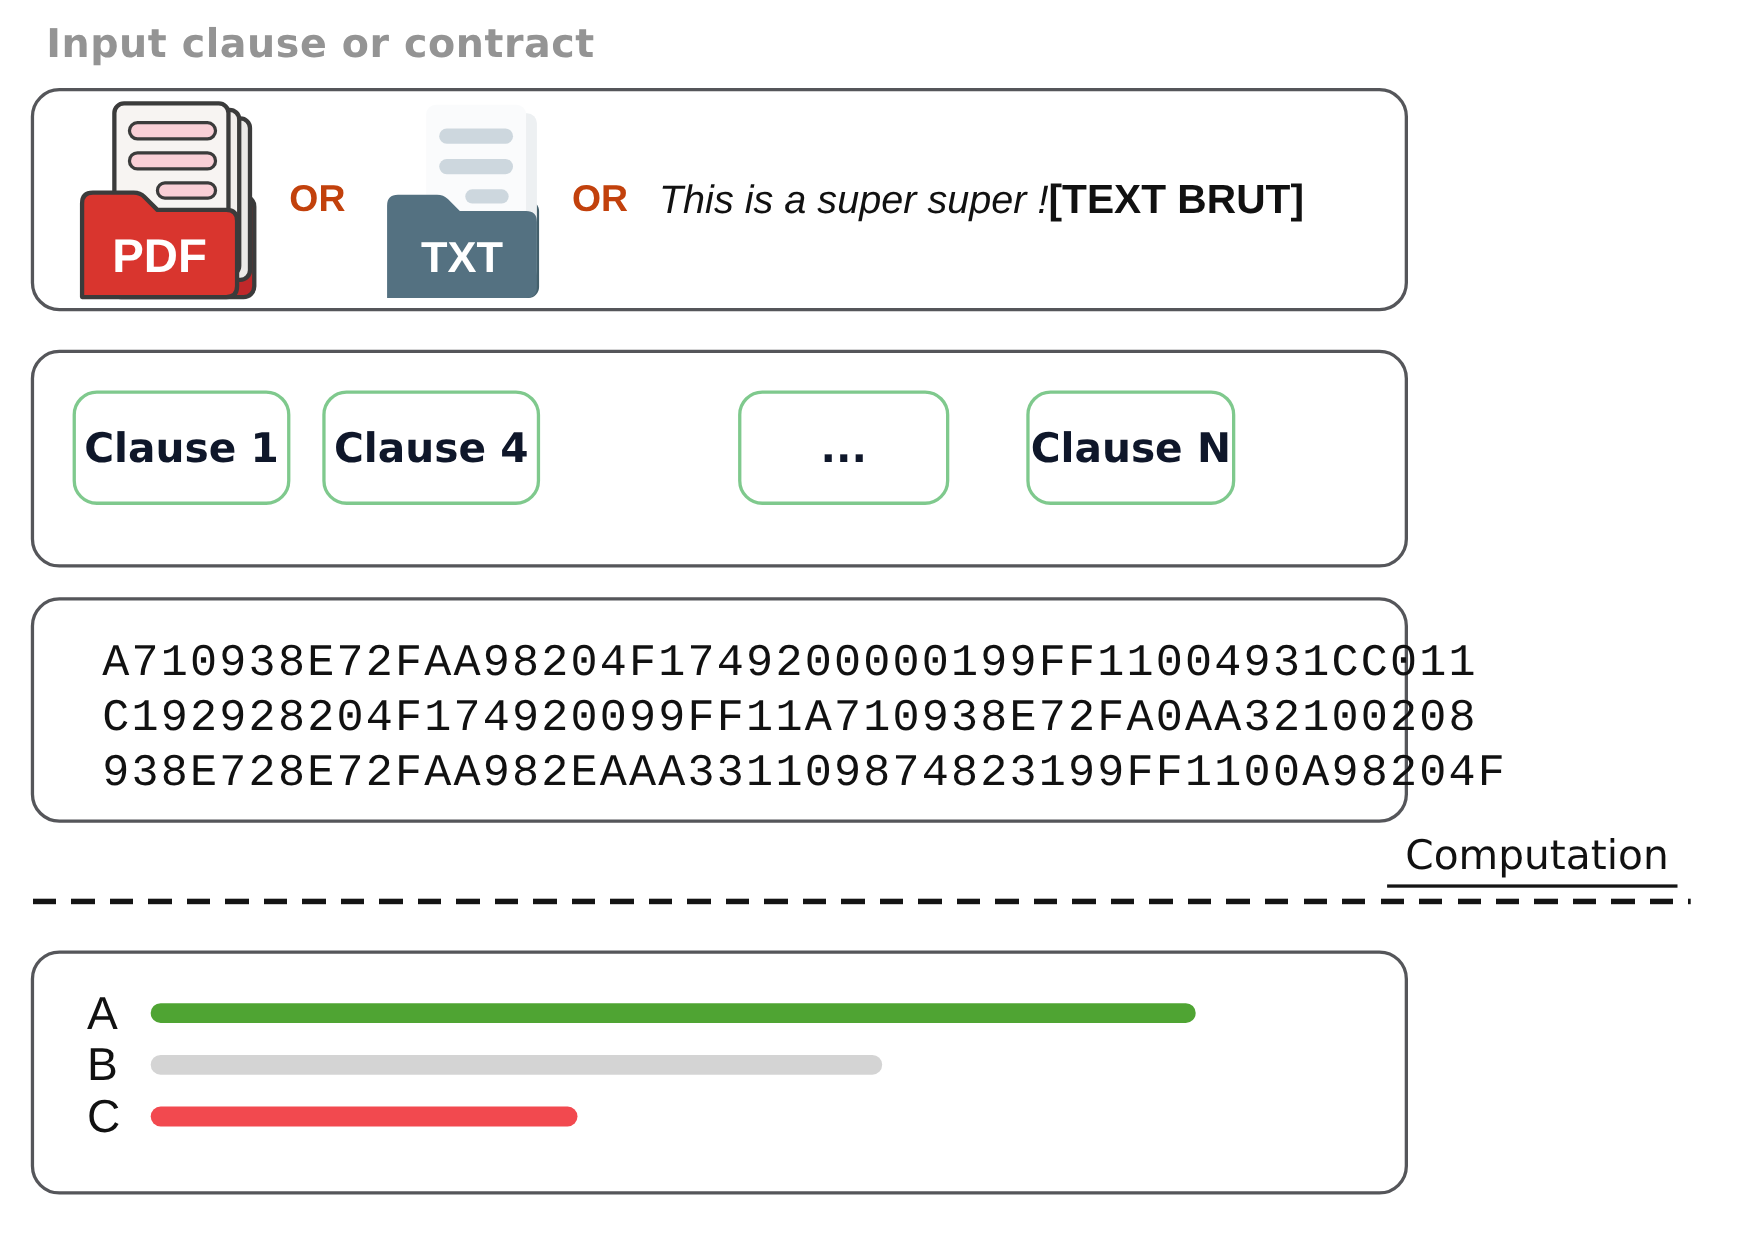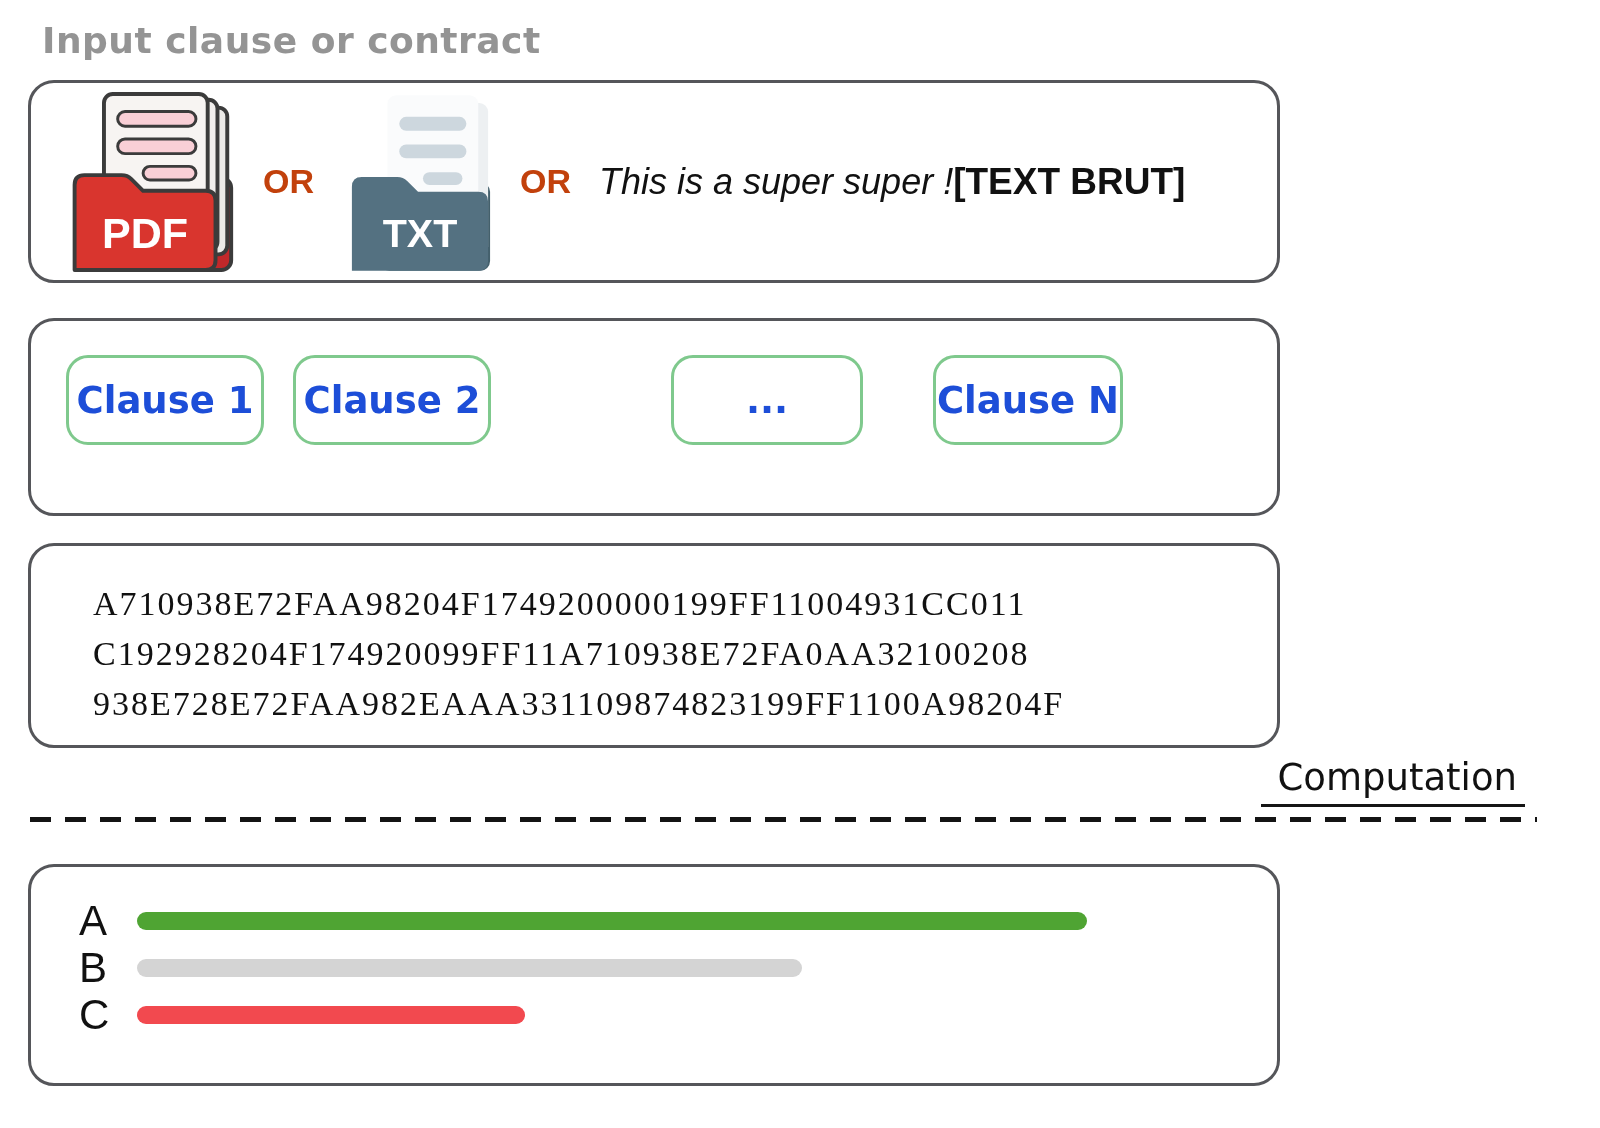--- a/index.html
+++ b/index.html
@@ -33,36 +33,36 @@
     font-size:36px; font-style:italic; color:#111; margin-left:28px; flex:0 0 auto;
   }
   .raw-tag {
     font-family:"Liberation Sans", sans-serif;
     font-size:37px; font-weight:bold; color:#111; flex:0 0 auto;
   }
 
   
   .panel-clauses { top:318px; height:198px; }
   .clause-box {
-    position:absolute; top:34px; height:90px;
+    position:absolute; top:34px; height:104px;
     border:3px solid #7fc98d; border-radius:22px; box-sizing:border-box;
-    color:#1d4ed8; font-weight:bold; font-size:37px;
+    color:#0f172a; font-weight:bold; font-size:37px;
     display:flex; align-items:center; justify-content:center;
   }
   .clause-box:nth-of-type(1) { left:35px;  width:198px; }
   .clause-box:nth-of-type(2) { left:262px; width:198px; }
   .clause-box:nth-of-type(3) { left:640px; width:192px; }
   .clause-box:nth-of-type(4) { left:902px; width:190px; }
 
   
   .panel-hash { top:543px; height:205px; }
   .hash-lines { padding:33px 0 0 62px; }
   .hash-line {
-    font-family:Liberation Serif, serif;
-    font-size:34px; color:#111; line-height:50px; letter-spacing:2px;
+    font-family:Liberation Mono, monospace;
+    font-size:41px; color:#111; line-height:50px; letter-spacing:2px;
     white-space:nowrap;
   }
 
   
   .computation-label {
     position:absolute; top:756px; right:75px;
     font-size:37px; color:#111;
     border-bottom:3px solid #151515; padding:0 8px 5px 16px;
   }
   .dashed-line {
@@ -127,21 +127,21 @@
 
     <span class="or-text">OR</span>
 
     <span class="free-text">This is a super super !</span>
 
     <span class="raw-tag">[TEXT BRUT]</span>
   </div>
 
   <div class="panel panel-clauses">
     <div class="clause-box">Clause 1</div>
-    <div class="clause-box">Clause 2</div>
+    <div class="clause-box">Clause 4</div>
     <div class="clause-box">...</div>
     <div class="clause-box">Clause N</div>
   </div>
 
   <div class="panel panel-hash">
     <div class="hash-lines">
       <div class="hash-line">A710938E72FAA98204F1749200000199FF11004931CC011</div>
       <div class="hash-line">C192928204F174920099FF11A710938E72FA0AA32100208</div>
       <div class="hash-line">938E728E72FAA982EAAA331109874823199FF1100A98204F</div>
     </div>

